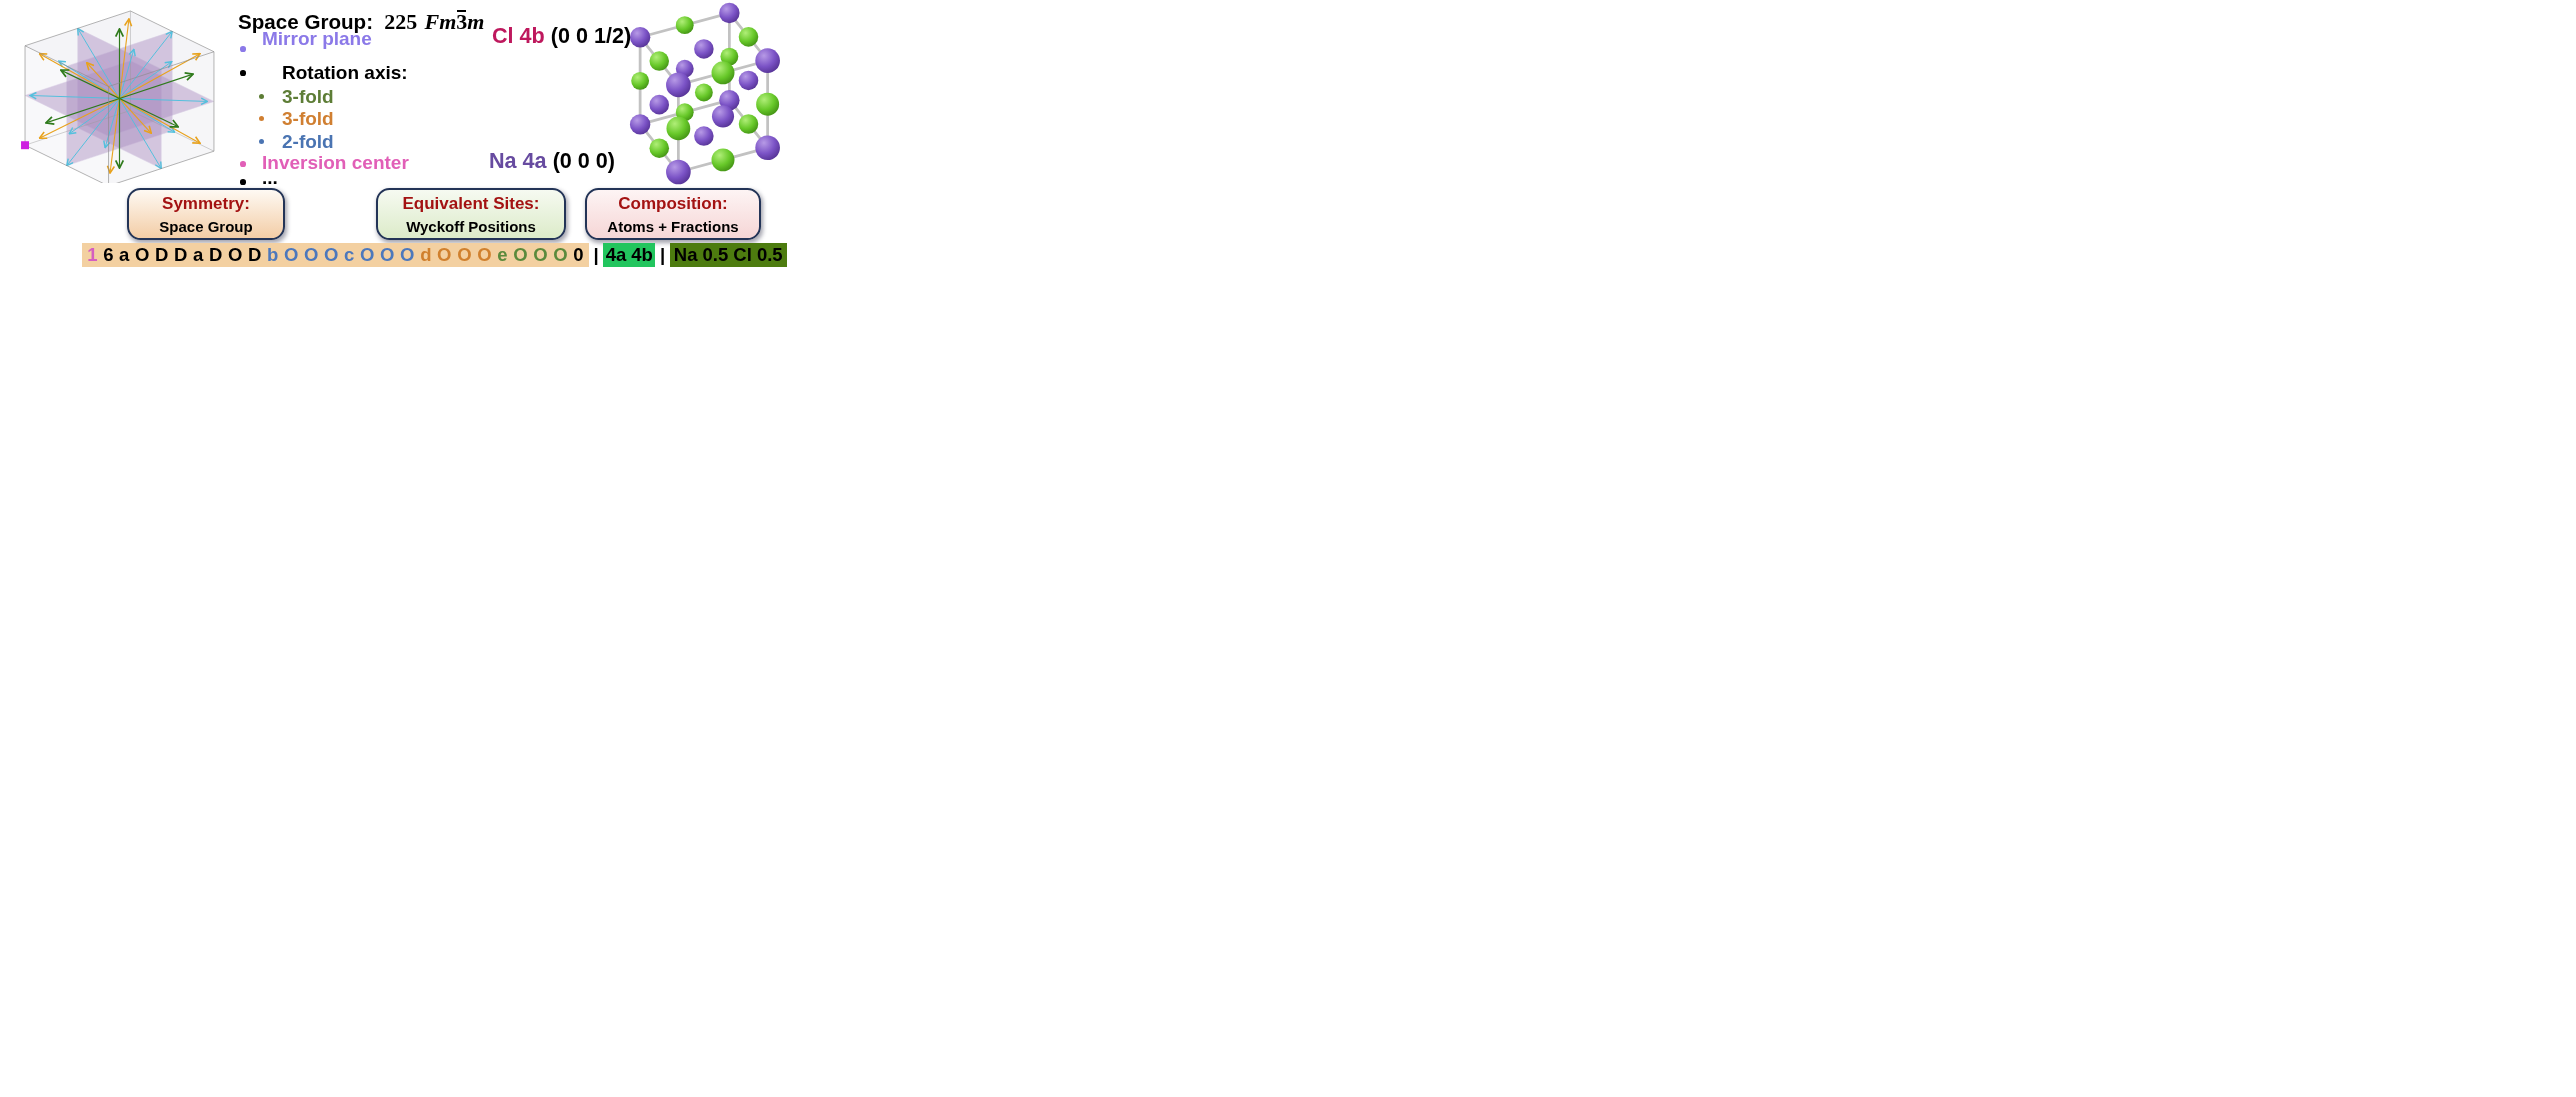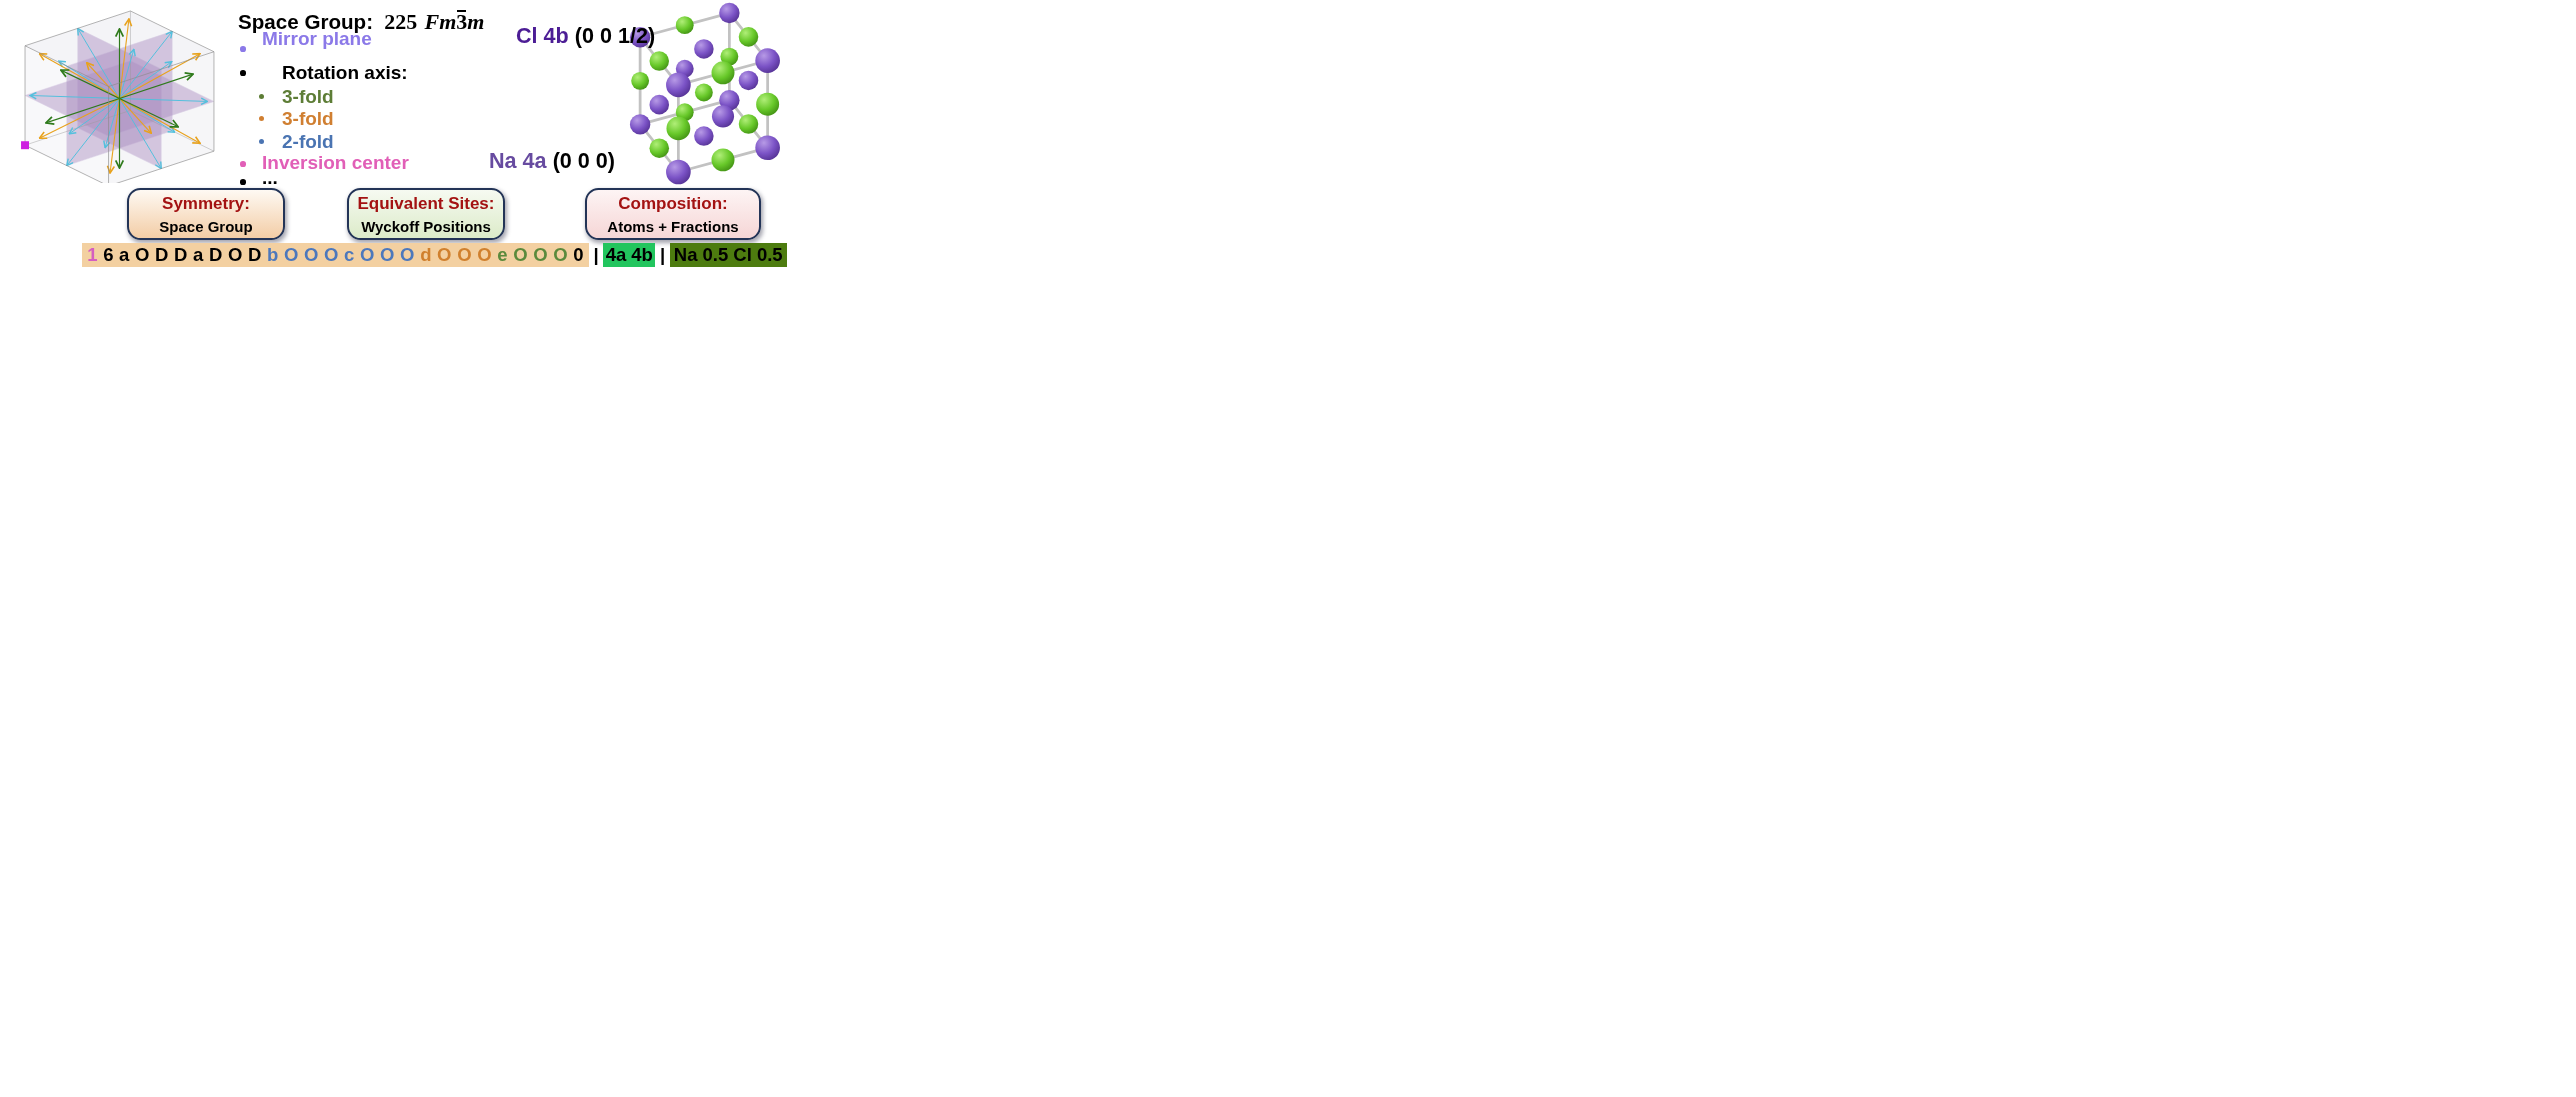--- a/index.html
+++ b/index.html
@@ -134,21 +134,21 @@
   <span class="bullet-dot l2" style="left: 259px; top: 139px; background-color: rgb(74, 116, 178);"></span>
   <span class="bullet-text" style="left: 282px; top: 131px; color: rgb(74, 116, 178);">2-fold</span>
 
   <span class="bullet-dot" style="left: 240px; top: 161px; background-color: rgb(225, 95, 183);"></span>
   <span class="bullet-text" style="left: 262px; top: 152px; color: rgb(225, 95, 183);">Inversion center</span>
 
   <span class="bullet-dot" style="left: 240px; top: 179px; background-color: rgb(0, 0, 0);"></span>
   <span class="bullet-text" style="left: 262px; top: 167px; color: rgb(0, 0, 0);">...</span>
 
   <div class="site-label" style="left:492px;top:23px;">
-    <span style="color: #4c1d95; margin-left: 24px;">Cl 4b</span>
+    <span style="color: #be185d;">Cl 4b</span>
     <span style="color:#000;">(0 0 1/2)</span>
   </div>
   <div class="site-label" style="left:489px;top:148px;">
     <span style="color: rgb(103, 75, 160);">Na 4a</span>
     <span style="color:#000;">(0 0 0)</span>
   </div>
 
   <svg class="abs" style="left:621px;top:2.1px;z-index:1;" width="170" height="187" viewBox="0 0 400 440">
     <defs>
       <radialGradient id="gNa" cx="0.35" cy="0.3" r="0.8">
@@ -212,21 +212,21 @@
       <circle cx="240" cy="371.5" r="27" fill="url(#gCl)"></circle>
       <circle cx="135" cy="297.5" r="28" fill="url(#gCl)"></circle>
       <circle cx="345" cy="240.5" r="27" fill="url(#gCl)"></circle>
     </g>
   </svg>
 
   <div class="concept-box" style="left: 127px; width: 158px; background: linear-gradient(rgb(254, 249, 243), rgb(243, 205, 166));">
     <div class="concept-title">Symmetry:</div>
     <div class="concept-sub">Space Group</div>
   </div>
-  <div class="concept-box" style="left: 347px; width: 158px; background: linear-gradient(rgb(246, 250, 241), rgb(220, 235, 201));">
+  <div class="concept-box" style="left: 376px; width: 190px; background: linear-gradient(rgb(246, 250, 241), rgb(220, 235, 201));">
     <div class="concept-title">Equivalent Sites:</div>
     <div class="concept-sub">Wyckoff Positions</div>
   </div>
   <div class="concept-box" style="left: 585px; width: 176px; background: linear-gradient(rgb(253, 244, 244), rgb(246, 214, 214));">
     <div class="concept-title">Composition:</div>
     <div class="concept-sub">Atoms + Fractions</div>
   </div>
 
   <div id="encoding-bar">
     <div class="enc-seg" id="enc-tan" style="background-color: rgb(243, 208, 161);">

